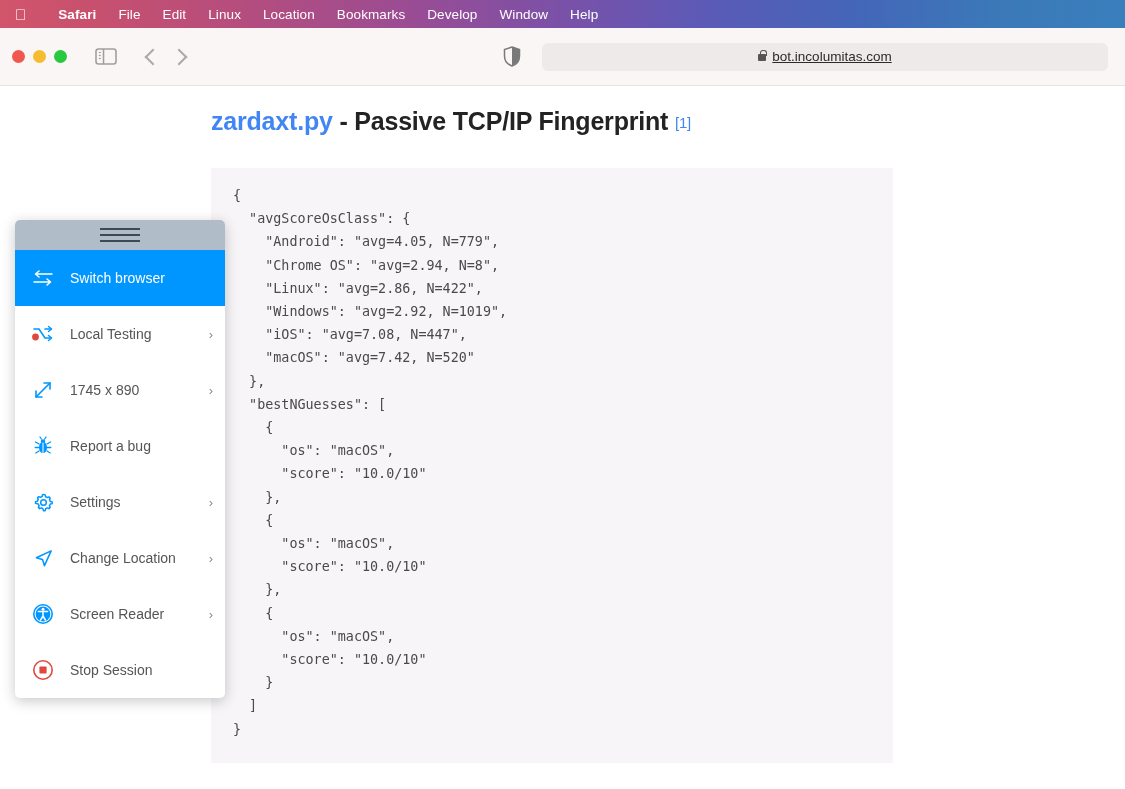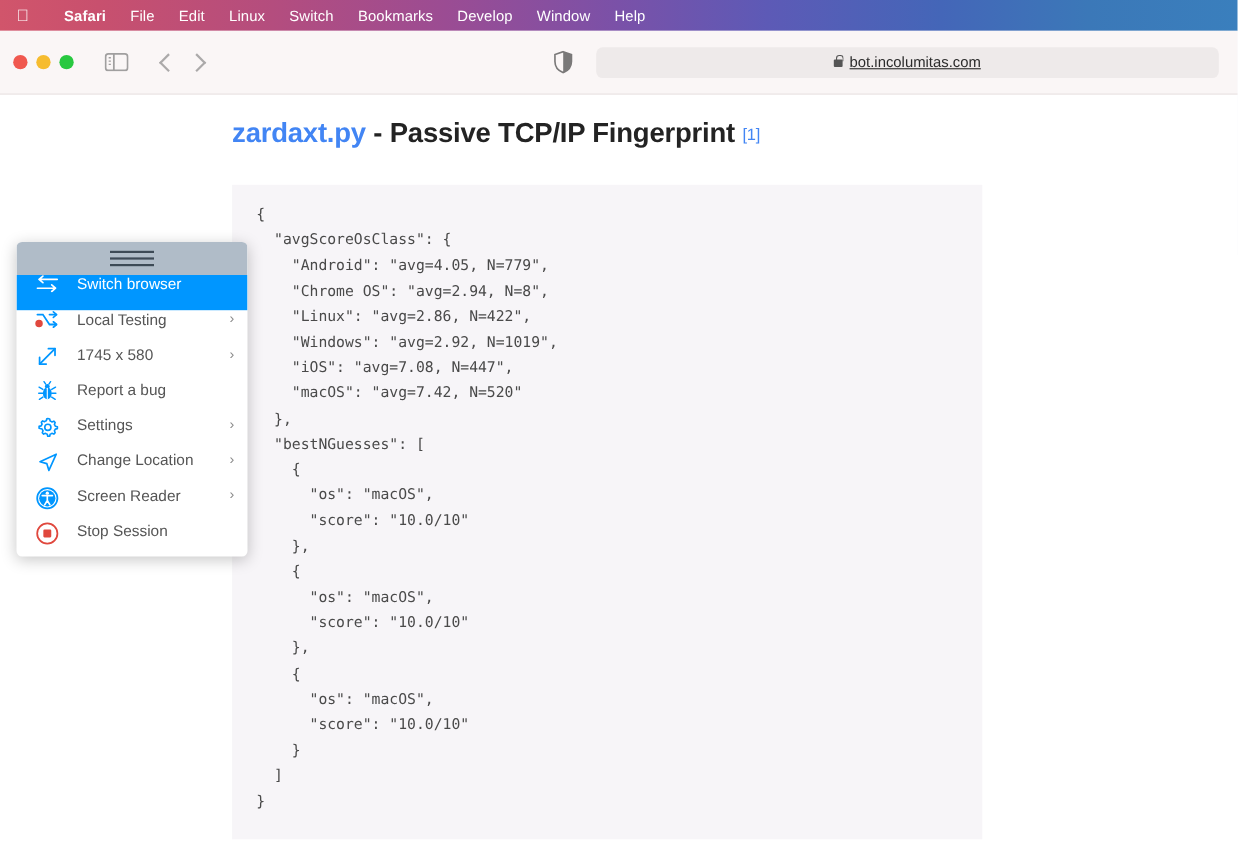--- a/index.html
+++ b/index.html
@@ -197,23 +197,23 @@
     flex-direction: column;
     gap: 4px;
   }
   .handle-lines span {
     display: block;
     width: 40px;
     height: 2px;
     background: #3d4a56;
   }
   .panel-item {
-    height: 32px;
-    display: flex;
-    align-items: flex-start;
+    height: 56px;
+    display: flex;
+    align-items: center;
     padding: 0 12px 0 15px;
     font-size: 14px;
     color: #555555;
     cursor: pointer;
     position: relative;
   }
   .panel-item.active {
     background: #0096ff;
     color: #ffffff;
   }
@@ -234,21 +234,21 @@
 </style>
 </head>
 <body>
 
 <div class="menubar">
   <div class="apple"></div>
   <div class="mi bold">Safari</div>
   <div class="mi">File</div>
   <div class="mi">Edit</div>
   <div class="mi">Linux</div>
-  <div class="mi">Switch</div>
+  <div class="mi">Location</div>
   <div class="mi">Bookmarks</div>
   <div class="mi">Develop</div>
   <div class="mi">Window</div>
   <div class="mi">Help</div>
 </div>
 
 <div class="toolbar">
 
   <div class="traffic">
     <div class="dot red"></div>
@@ -353,21 +353,21 @@
   </div>
 
   <div class="panel-item">
     <span class="ic">
       <svg width="20" height="20" viewBox="0 0 20 20">
         <path d="M17 3 L3 17" fill="none" stroke="#0096ff" stroke-width="1.6" stroke-linecap="round"></path>
         <path d="M11 3 H17 V9" fill="none" stroke="#0096ff" stroke-width="1.6" stroke-linecap="round" stroke-linejoin="round"></path>
         <path d="M9 17 H3 V11" fill="none" stroke="#0096ff" stroke-width="1.6" stroke-linecap="round" stroke-linejoin="round"></path>
       </svg>
     </span>
-    <span class="lbl">1745 x 580</span>
+    <span class="lbl">1745 x 890</span>
     <span class="arrow">›</span>
   </div>
 
   <div class="panel-item">
     <span class="ic">
       <svg width="20" height="20" viewBox="0 0 20 20">
         <ellipse cx="10" cy="11.5" rx="4" ry="5.5" fill="#0096ff"></ellipse>
         <circle cx="10" cy="5.4" r="2.2" fill="#0096ff"></circle>
         <path d="M8.4 3 L7 1 M11.6 3 L13 1" stroke="#0096ff" stroke-width="1.3" stroke-linecap="round"></path>
         <path d="M6 8 L2.5 6 M6 11.5 H2.2 M6 15 L2.8 17" stroke="#0096ff" stroke-width="1.3" stroke-linecap="round"></path>

